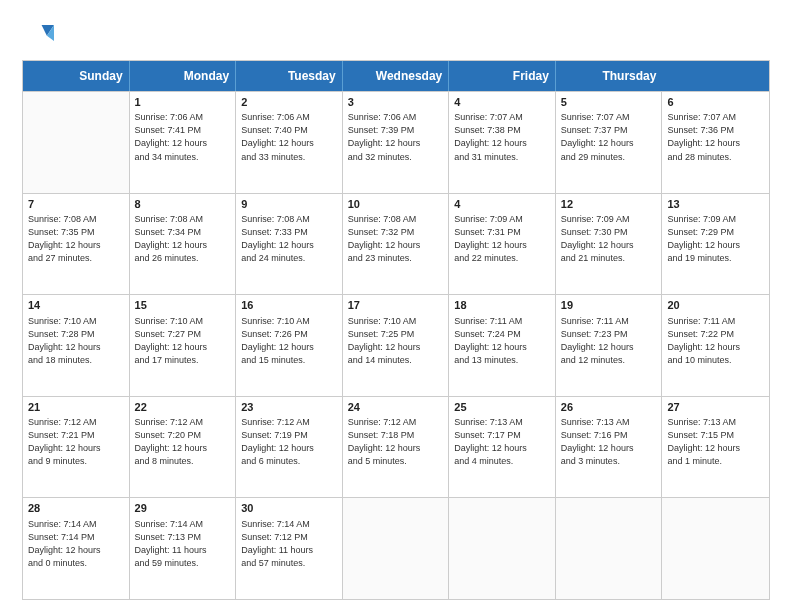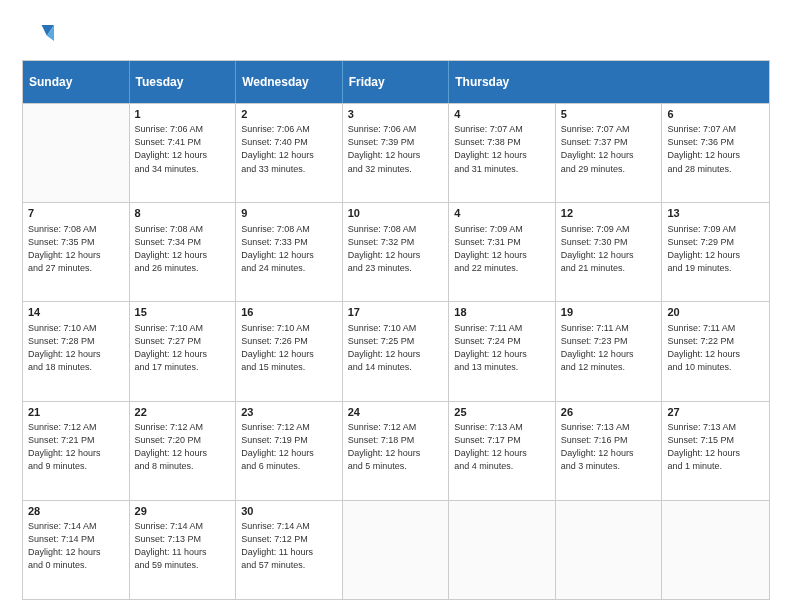--- a/index.html
+++ b/index.html
@@ -63,22 +63,22 @@
     }
     .cal-header-row {
       display: grid;
       grid-template-columns: repeat(7, 1fr);
       background: #2972b8;
     }
     .cal-header-cell {
       color: #fff;
       font-size: 12px;
       font-weight: bold;
-      padding: 14px 6px;
-      text-align: left;
+      padding: 8px 6px;
+      text-align: right;
       border-right: 1px solid #5a9fd4;
     }
     .cal-header-cell:last-child { border-right: none; }
     .cal-body {
       flex: 1;
       display: flex;
       flex-direction: column;
     }
     .cal-week {
       flex: 1;
@@ -125,20 +125,21 @@
     </div>
     <div class="title-block">
       <div class="month-title"></div>
       <div class="location"></div>
     </div>
   </div>
 
   <div class="calendar">
     <div class="cal-header-row">
     <div class="cal-header-cell">Sunday</div>
+        <div class="cal-header-cell">Monday</div>
         <div class="cal-header-cell">Tuesday</div>
         <div class="cal-header-cell">Wednesday</div>
         <div class="cal-header-cell">Friday</div>
         <div class="cal-header-cell">Thursday</div>
       </div>
     <div class="cal-body">
     <div class="cal-week">
           <div class="cal-cell empty"></div>
           <div class="cal-cell">
             <div class="day-number">1</div>

